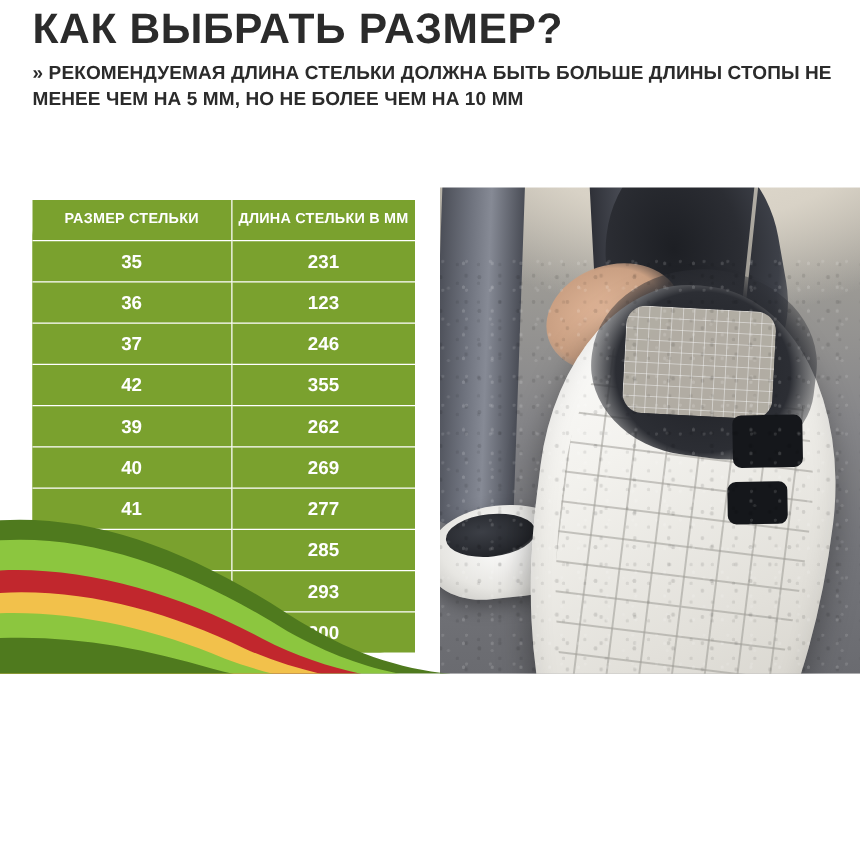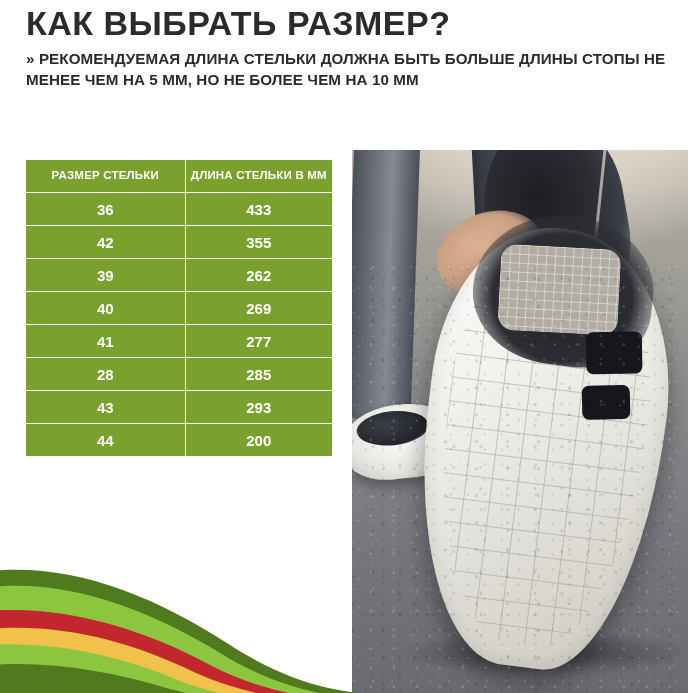--- a/index.html
+++ b/index.html
@@ -5,21 +5,21 @@
   * { box-sizing: border-box; margin: 0; padding: 0; }
   html, body {
     width: 688px;
     height: 693px;
     overflow: hidden;
     font-family: "Liberation Sans", sans-serif;
   }
   .poster {
     position: relative;
     width: 688px;
-    height: 693px;
+    height: 539px;
     background: #ffffff;
     overflow: hidden;
   }
 
   
   .photo {
     position: absolute;
     inset: 0;
     background:
       
@@ -260,22 +260,30 @@
 
   <table class="table">
     <thead>
       <tr>
         <th class="col1">РАЗМЕР СТЕЛЬКИ</th>
         <th>ДЛИНА СТЕЛЬКИ В ММ</th>
       </tr>
     </thead>
     <tbody>
       <tr>
+        <td class="c1">35</td>
+        <td>231</td>
+      </tr>
+      <tr>
         <td class="c1">36</td>
-        <td>433</td>
+        <td>123</td>
+      </tr>
+      <tr>
+        <td class="c1">37</td>
+        <td>246</td>
       </tr>
       <tr>
         <td class="c1">42</td>
         <td>355</td>
       </tr>
       <tr>
         <td class="c1">39</td>
         <td>262</td>
       </tr>
       <tr>

